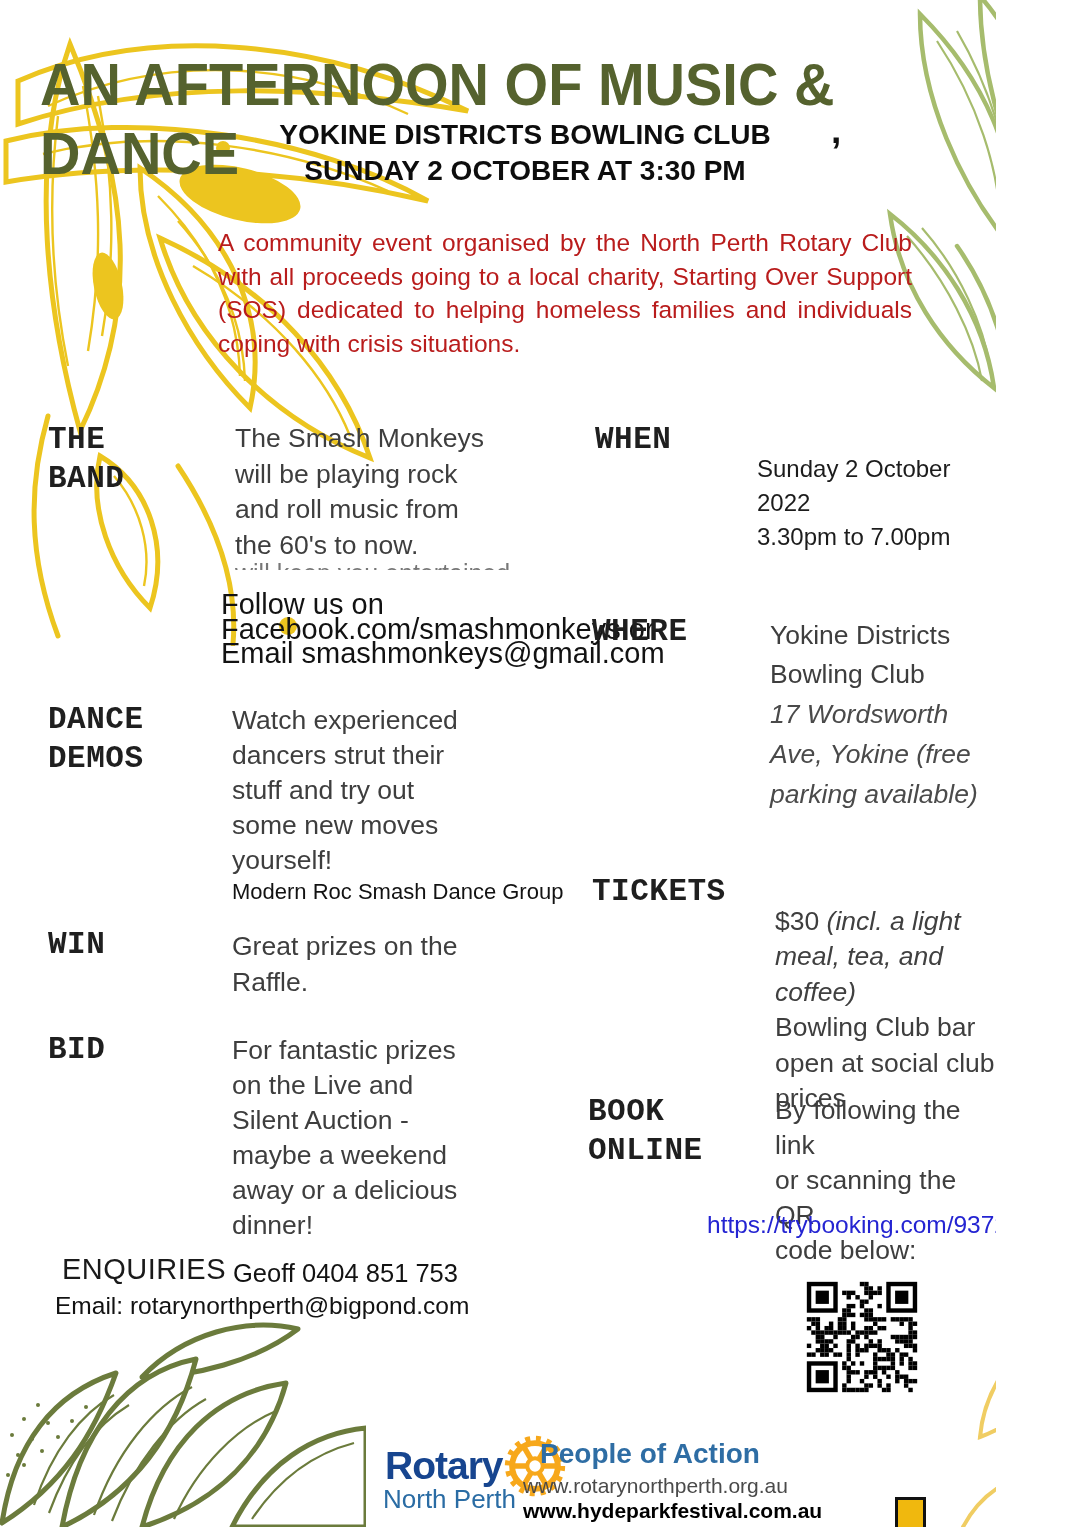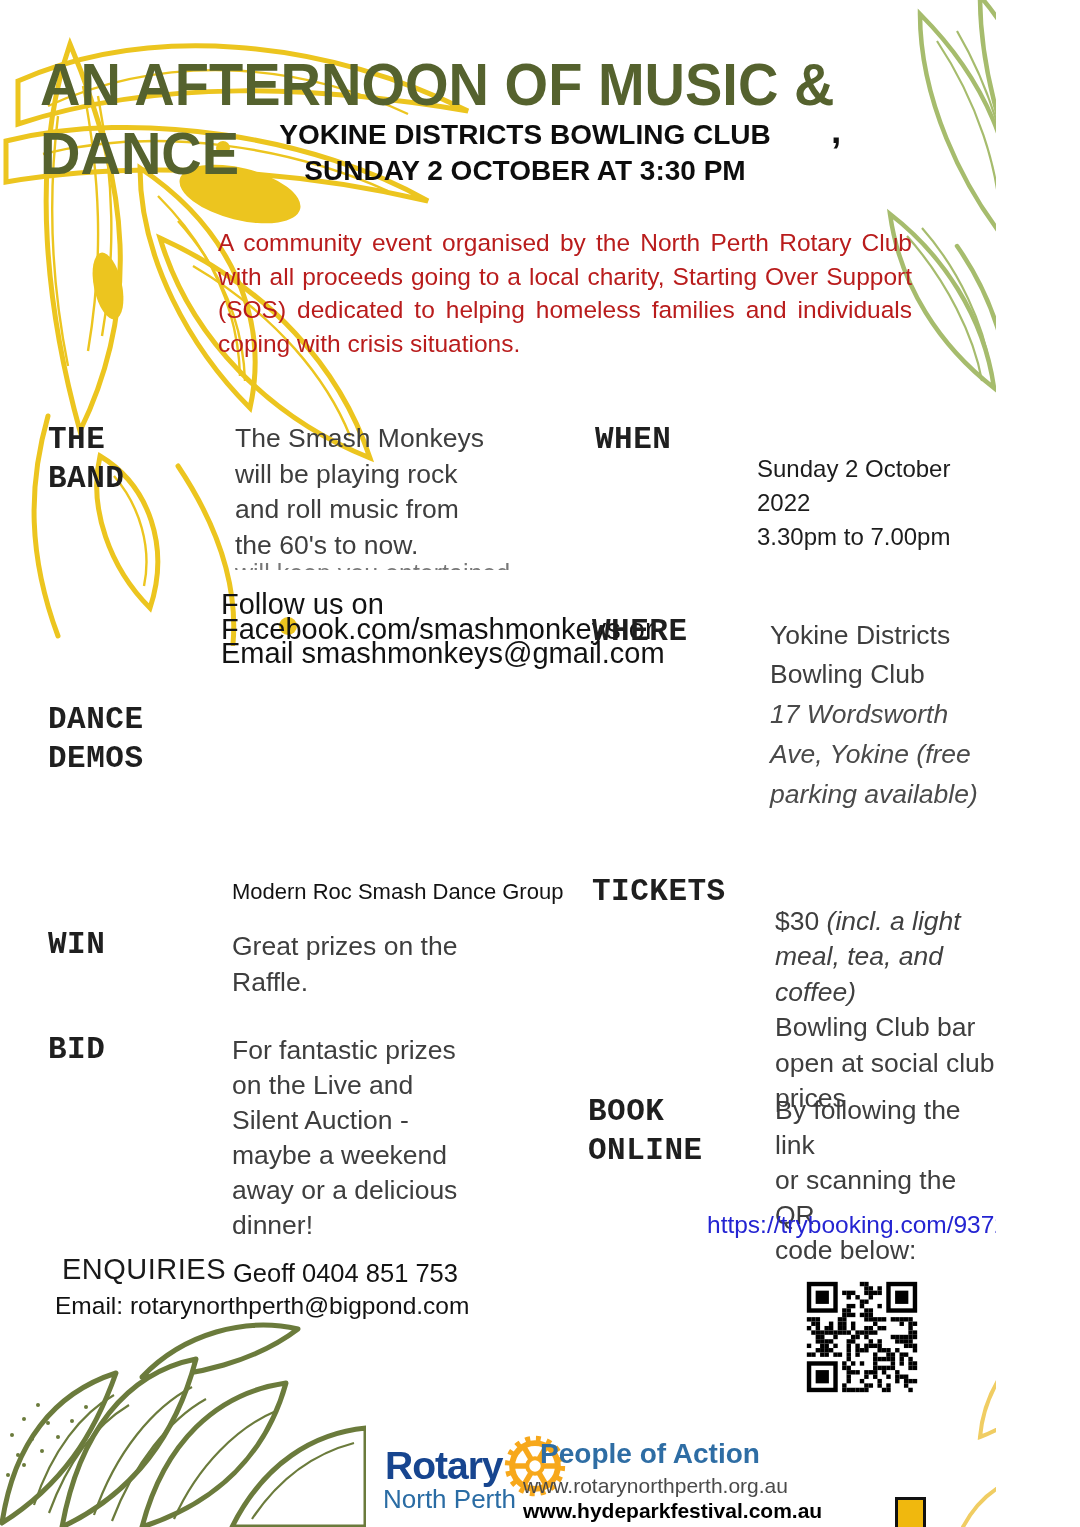--- a/index.html
+++ b/index.html
@@ -195,20 +195,25 @@
 the 60's to now.</div>
   <div class="abs band-clip">
     <span>will keep you entertained</span>
   </div>
   <div class="abs arial-txt pl band-contact">Follow us on
 Facebook.com/smashmonkeys or
 Email smashmonkeys@gmail.com</div>
 
   <div class="abs lbl pl dance-label">DANCE
 DEMOS</div>
+  <div class="abs body-txt pl dance-body">Watch experienced
+dancers strut their
+stuff and try out
+some new moves
+yourself!</div>
   <div class="abs arial-txt dance-credit">Modern Roc Smash Dance Group</div>
 
   <div class="abs lbl win-label">WIN</div>
   <div class="abs body-txt pl win-body">Great prizes on the
 Raffle.</div>
 
   <div class="abs lbl bid-label">BID</div>
   <div class="abs body-txt pl bid-body">For fantastic prizes
 on the Live and
 Silent Auction -

